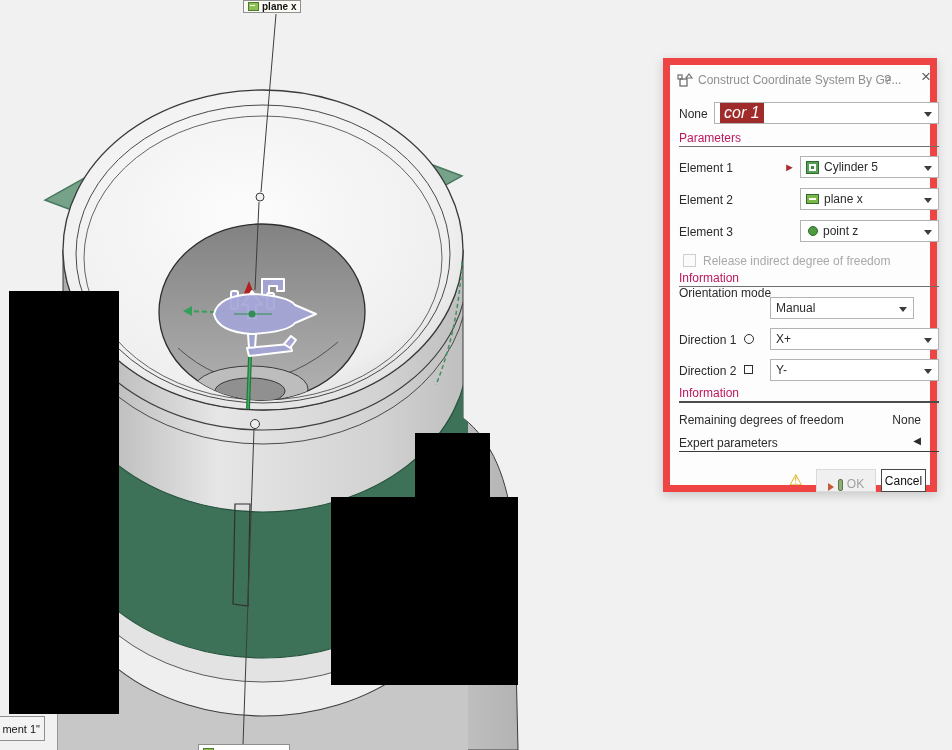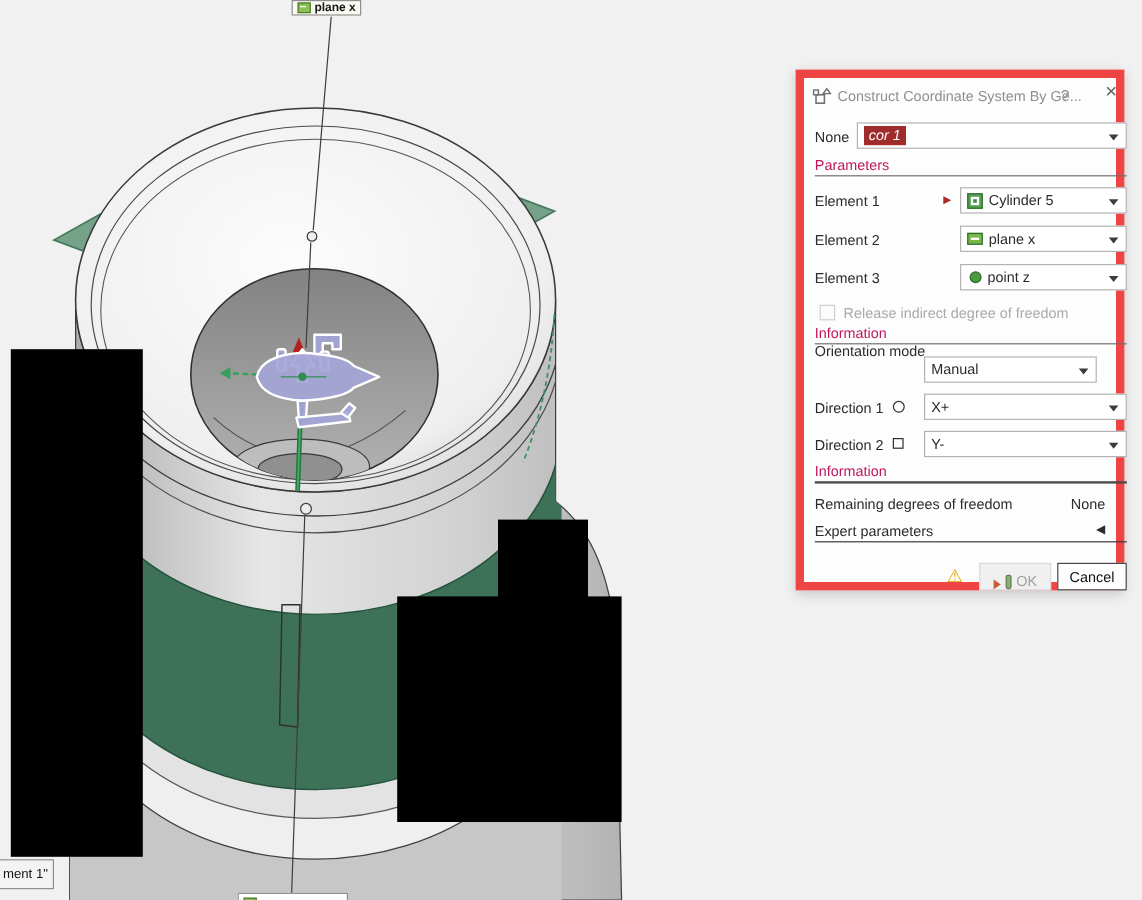--- a/index.html
+++ b/index.html
@@ -27,37 +27,37 @@
   #dlg .sec{position:absolute;font-size:12px;color:#be185d;}
   #dlg .rule{position:absolute;left:9px;width:260px;border-top:1px solid #707070;height:0;}
   .titlebar{position:absolute;left:0;top:0;width:100%;height:30px;}
   .title-text{position:absolute;left:28px;top:8px;color:#8f8f8f;font-size:12px;white-space:nowrap;}
   .help{position:absolute;left:214px;top:7px;color:#8a8a8a;font-size:13px;cursor:default;}
   .closex{position:absolute;left:251px;top:3px;color:#5f5f5f;font-size:17px;line-height:17px;cursor:default;}
   .combo{position:absolute;height:22px;background:#fff;border:1px solid #b3b3b3;box-sizing:border-box;
          display:flex;align-items:center;padding:0 18px 0 5px;gap:5px;}
   .combo .arr{position:absolute;right:6px;top:9px;width:0;height:0;
          border-left:4px solid transparent;border-right:4px solid transparent;border-top:5px solid #3c3c3c;}
-  .sel-red{background:#a02b2b;color:#fff;font-style:italic;padding:1px 4px;font-size:12px;text-align:center;}
+  .sel-red{background:#a02b2b;color:#fff;font-style:italic;padding:1px 4px;font-size:16px;text-align:center;}
   .ic-cyl{width:13px;height:13px;background:#55a055;border:1px solid #2f6b2f;box-sizing:border-box;position:relative;flex:none;}
   .ic-cyl::after{content:"";position:absolute;left:2px;top:2px;width:7px;height:7px;background:#fff;}
   .ic-cyl::before{content:"";position:absolute;left:4px;top:4px;width:3px;height:3px;background:#3c8c3c;z-index:1;}
   .ic-plane{width:13px;height:10px;background:#7ab648;border:1px solid #2f6b2f;box-sizing:border-box;position:relative;flex:none;}
   .ic-plane::after{content:"";position:absolute;left:2px;top:3px;width:7px;height:2px;background:#fff;}
   .ic-point{width:8px;height:8px;border-radius:50%;background:#4f9b3f;border:1px solid #2f6b2f;flex:none;margin-left:2px;}
   .red-play{position:absolute;left:114px;color:#a92c2c;font-size:11px;}
   .chk{position:absolute;left:13px;top:189px;width:13px;height:13px;background:#fbfbfb;border:1px solid #cfcfcf;box-sizing:border-box;}
   .dis{color:#a9a9a9;}
   .geo-circle{position:absolute;left:74px;top:269px;width:8px;height:8px;border:1.6px solid #2e2e2e;border-radius:50%;}
   .geo-square{position:absolute;left:74px;top:300px;width:7px;height:7px;border:1.6px solid #2e2e2e;}
   .right-val{position:absolute;right:9px;}
   .warn{position:absolute;left:119px;top:406px;color:#dca400;font-size:15px;}
   .btn{position:absolute;height:23px;box-sizing:border-box;font-size:12px;display:flex;align-items:center;justify-content:center;gap:4px;}
   #btn-ok{left:146px;top:404px;width:60px;background:#f0f0f0;border:1px solid #dadada;color:#9f9f9f;align-items:flex-end;}
-  #btn-cancel{left:211px;top:404px;width:58px;background:#fefefe;border:1px solid #474747;color:#101010;}
+  #btn-cancel{left:211px;top:404px;width:45px;background:#fefefe;border:1px solid #474747;color:#101010;}
   .ok-arrow{width:0;height:0;border-top:4px solid transparent;border-bottom:4px solid transparent;border-left:6px solid #c75b33;}
   .ok-bar{width:5px;height:12px;background:#8fae77;border:1px solid #5a7a4a;border-radius:2px;box-sizing:border-box;}
 </style>
 </head>
 <body>
 
 <div id="stage">
 
   <div id="viewport">
     <svg width="952" height="750" viewBox="0 0 952 750">

